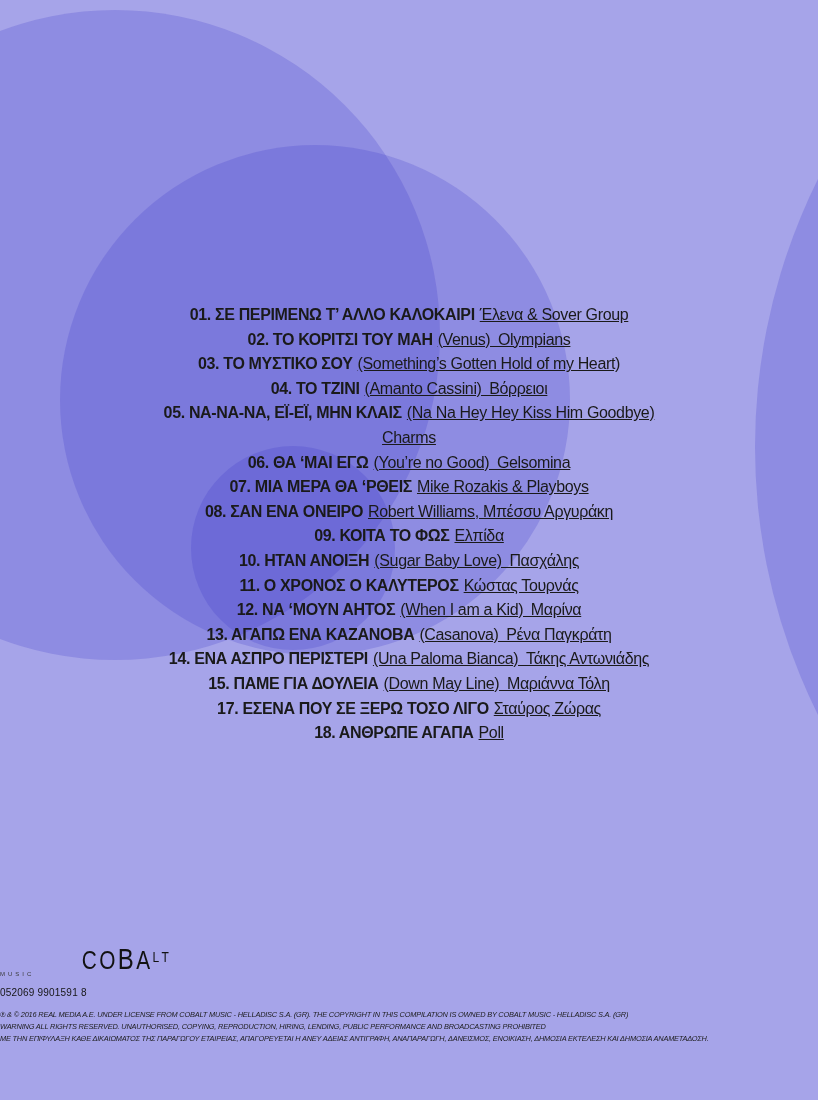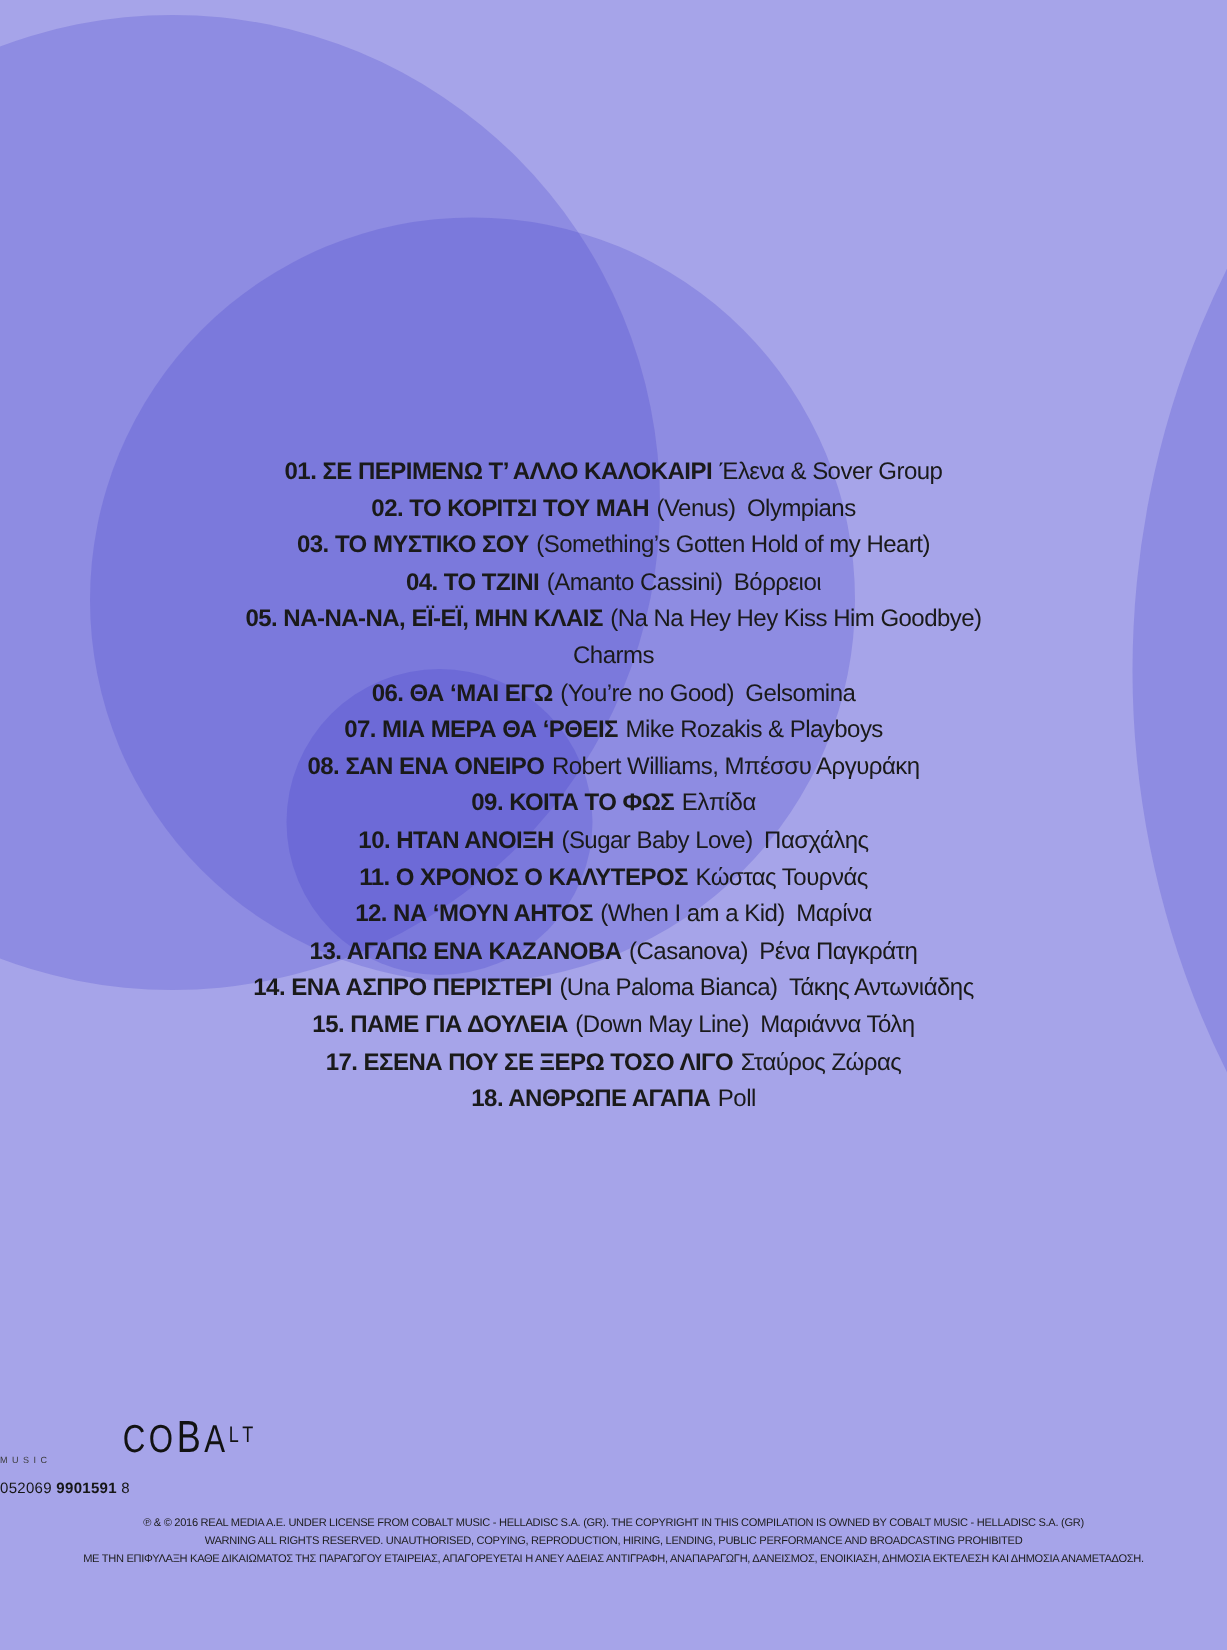--- a/index.html
+++ b/index.html
@@ -24,21 +24,21 @@
     position:absolute;left:0;top:303px;width:100%;
     text-align:center;
     color:var(--ink,#1a1a1a);
     font-size:16px;line-height:24.6px;
     letter-spacing:-0.35px;
     white-space:nowrap;
   }
   .tline{width:100%;}
   .tb{font-weight:700;}
   .tb:not(:empty){margin-right:5px;text-align:right;}
-  .tr{font-weight:400;}
+  .tr{font-weight:400;text-decoration:underline;}
 
   .label-block{
     position:absolute;left:0;top:944px;width:100%;
     text-align:left;color:#121212;
   }
   .cobalt{
     line-height:26px;height:26px;
     letter-spacing:3px;
     transform:scaleX(0.8);transform-origin:center;
     white-space:nowrap;
@@ -47,28 +47,29 @@
   .cobalt span.lg-big{font-size:30px;}
   .cobalt span.lg-sm{font-size:15px;vertical-align:7px;}
   .music{
     margin-top:1px;
     font-size:6px;letter-spacing:3px;color:#3a3a3a;line-height:7px;
   }
   .catalog{
     margin-top:9px;
     font-size:10px;line-height:11px;color:#161616;letter-spacing:0.2px;
   }
-  .catalog .cat-b{font-weight:700;margin-top:32px;}
+  .catalog .cat-b{font-weight:400;margin-top:32px;}
 
   .legal{
     position:absolute;left:0;top:1009px;width:100%;
-    text-align:center;
+    text-align:left;
     color:#1c1c1c;
     font-size:7.4px;line-height:12.2px;letter-spacing:-0.2px;
     white-space:nowrap;
+    font-style:italic;
   }
 </style>
 </head>
 <body>
 
 <div class="page" style="--base: #a6a4e9; --circ: rgba(60,55,200,0.22); --ink: #1a1a1a;">
   <div class="bgc c1"></div>
   <div class="bgc c2"></div>
   <div class="bgc c3"></div>
   <div class="bgc c4"></div>

